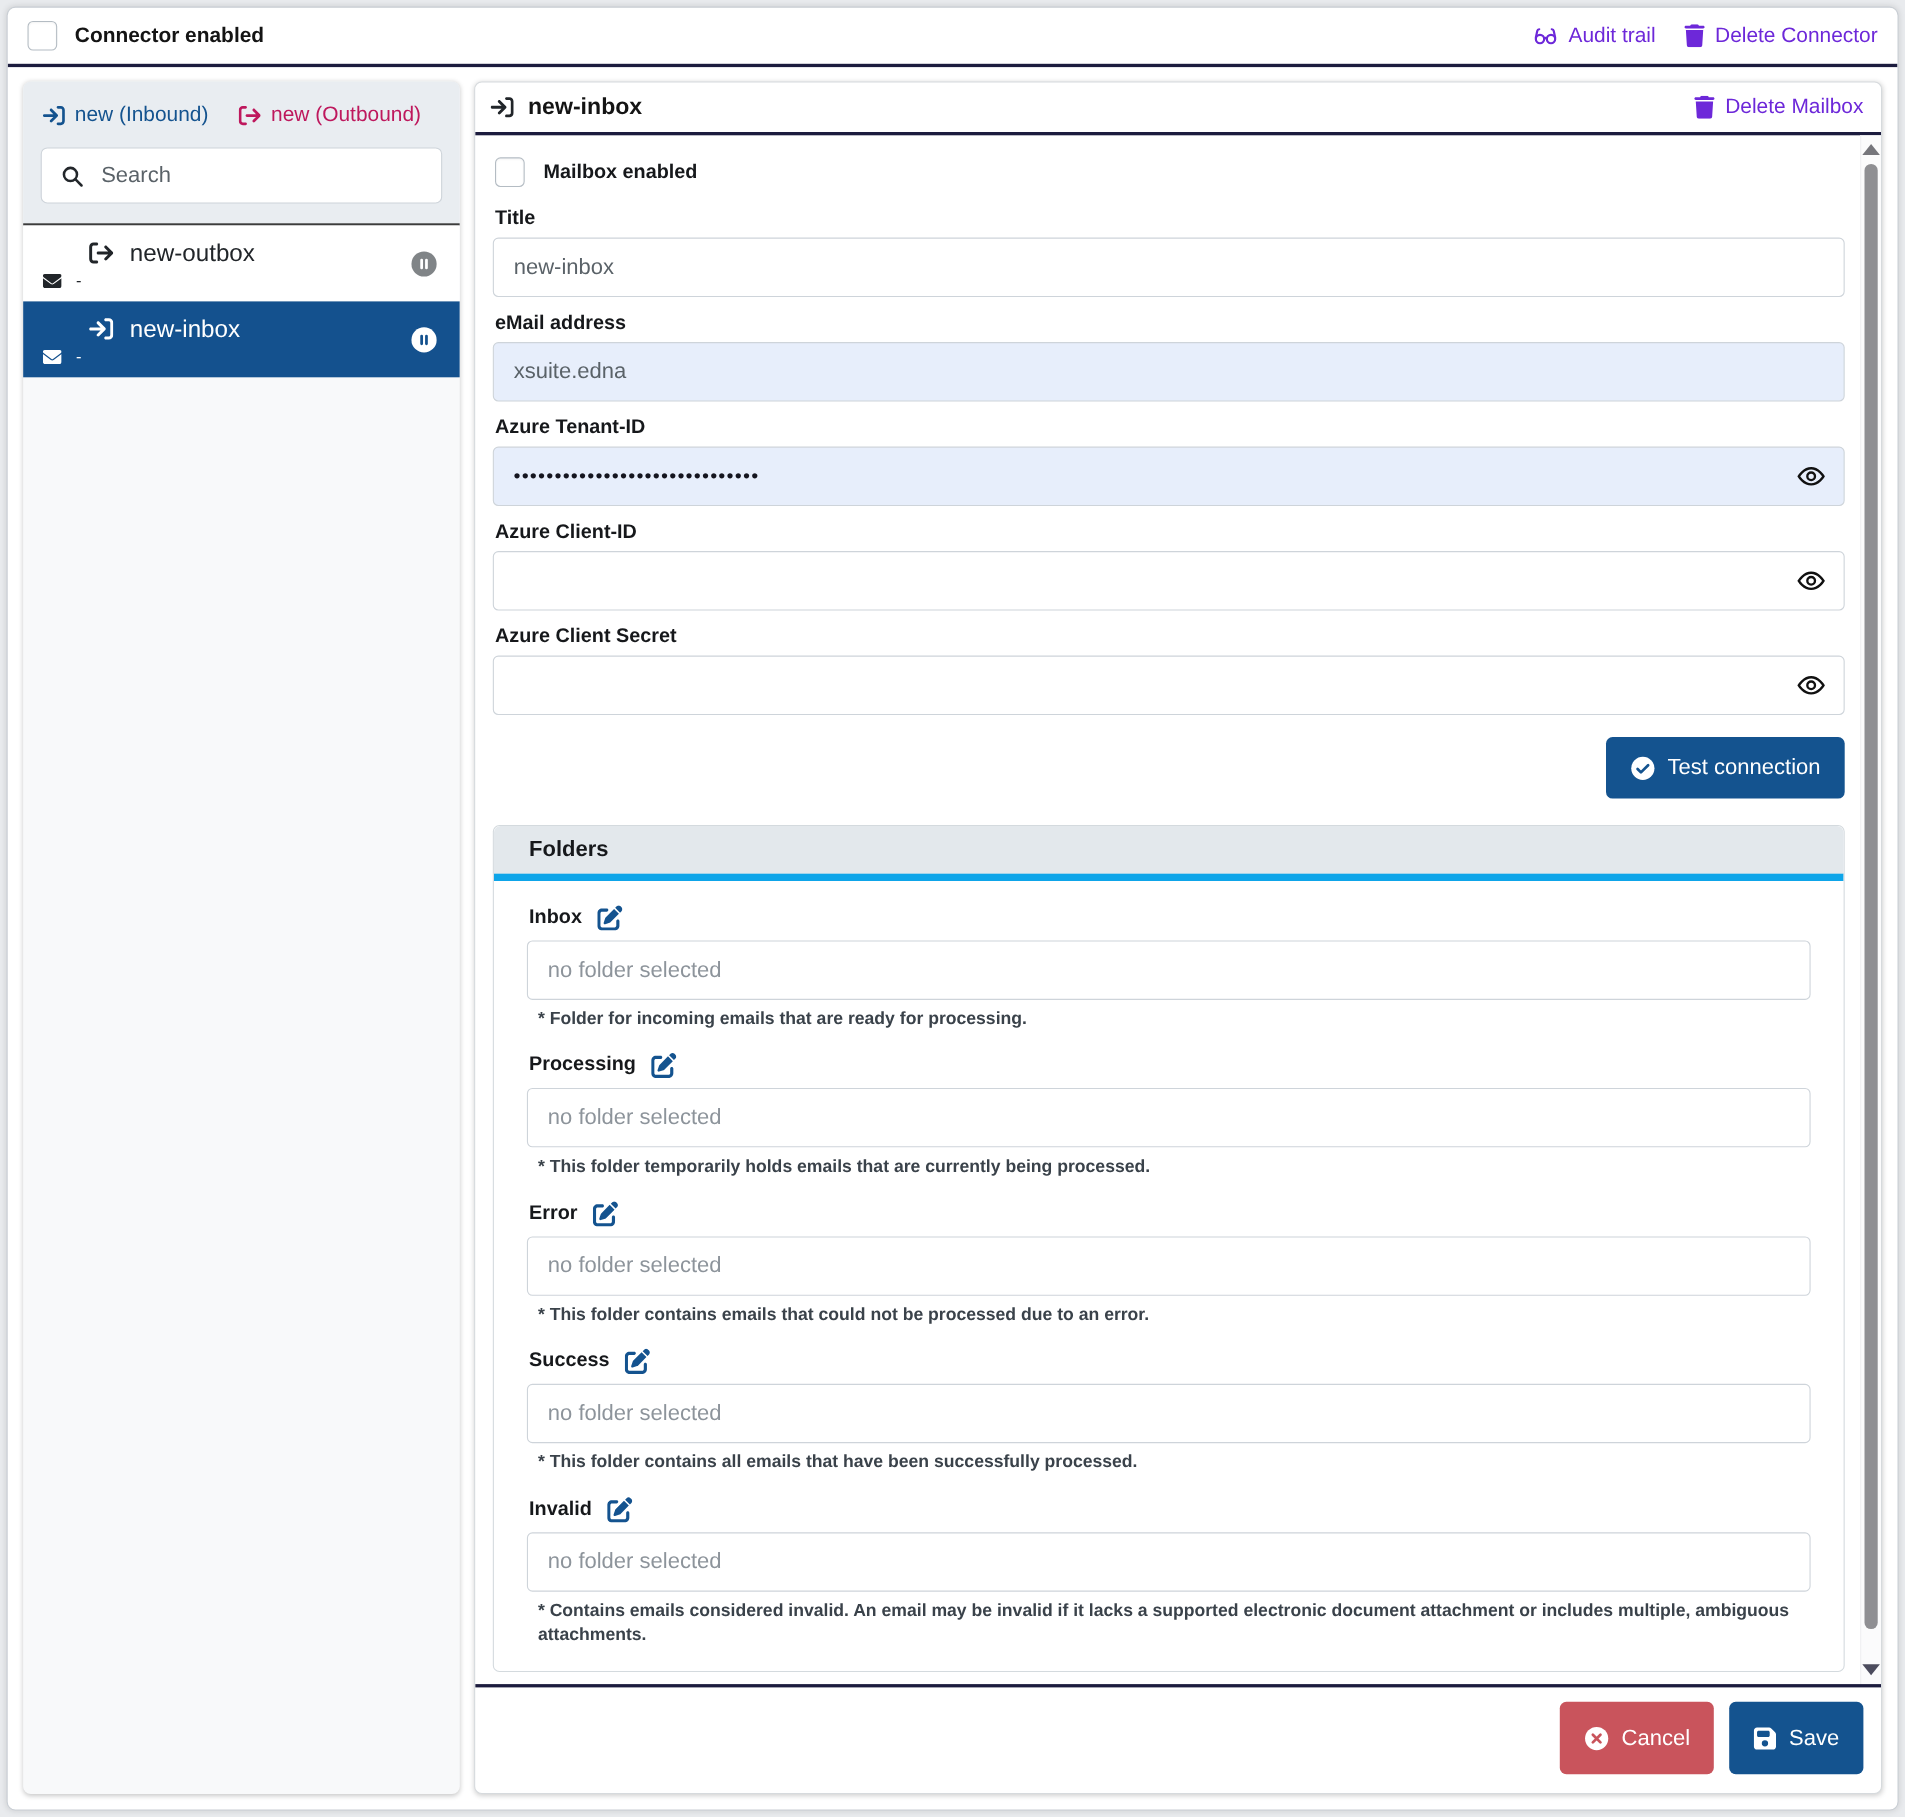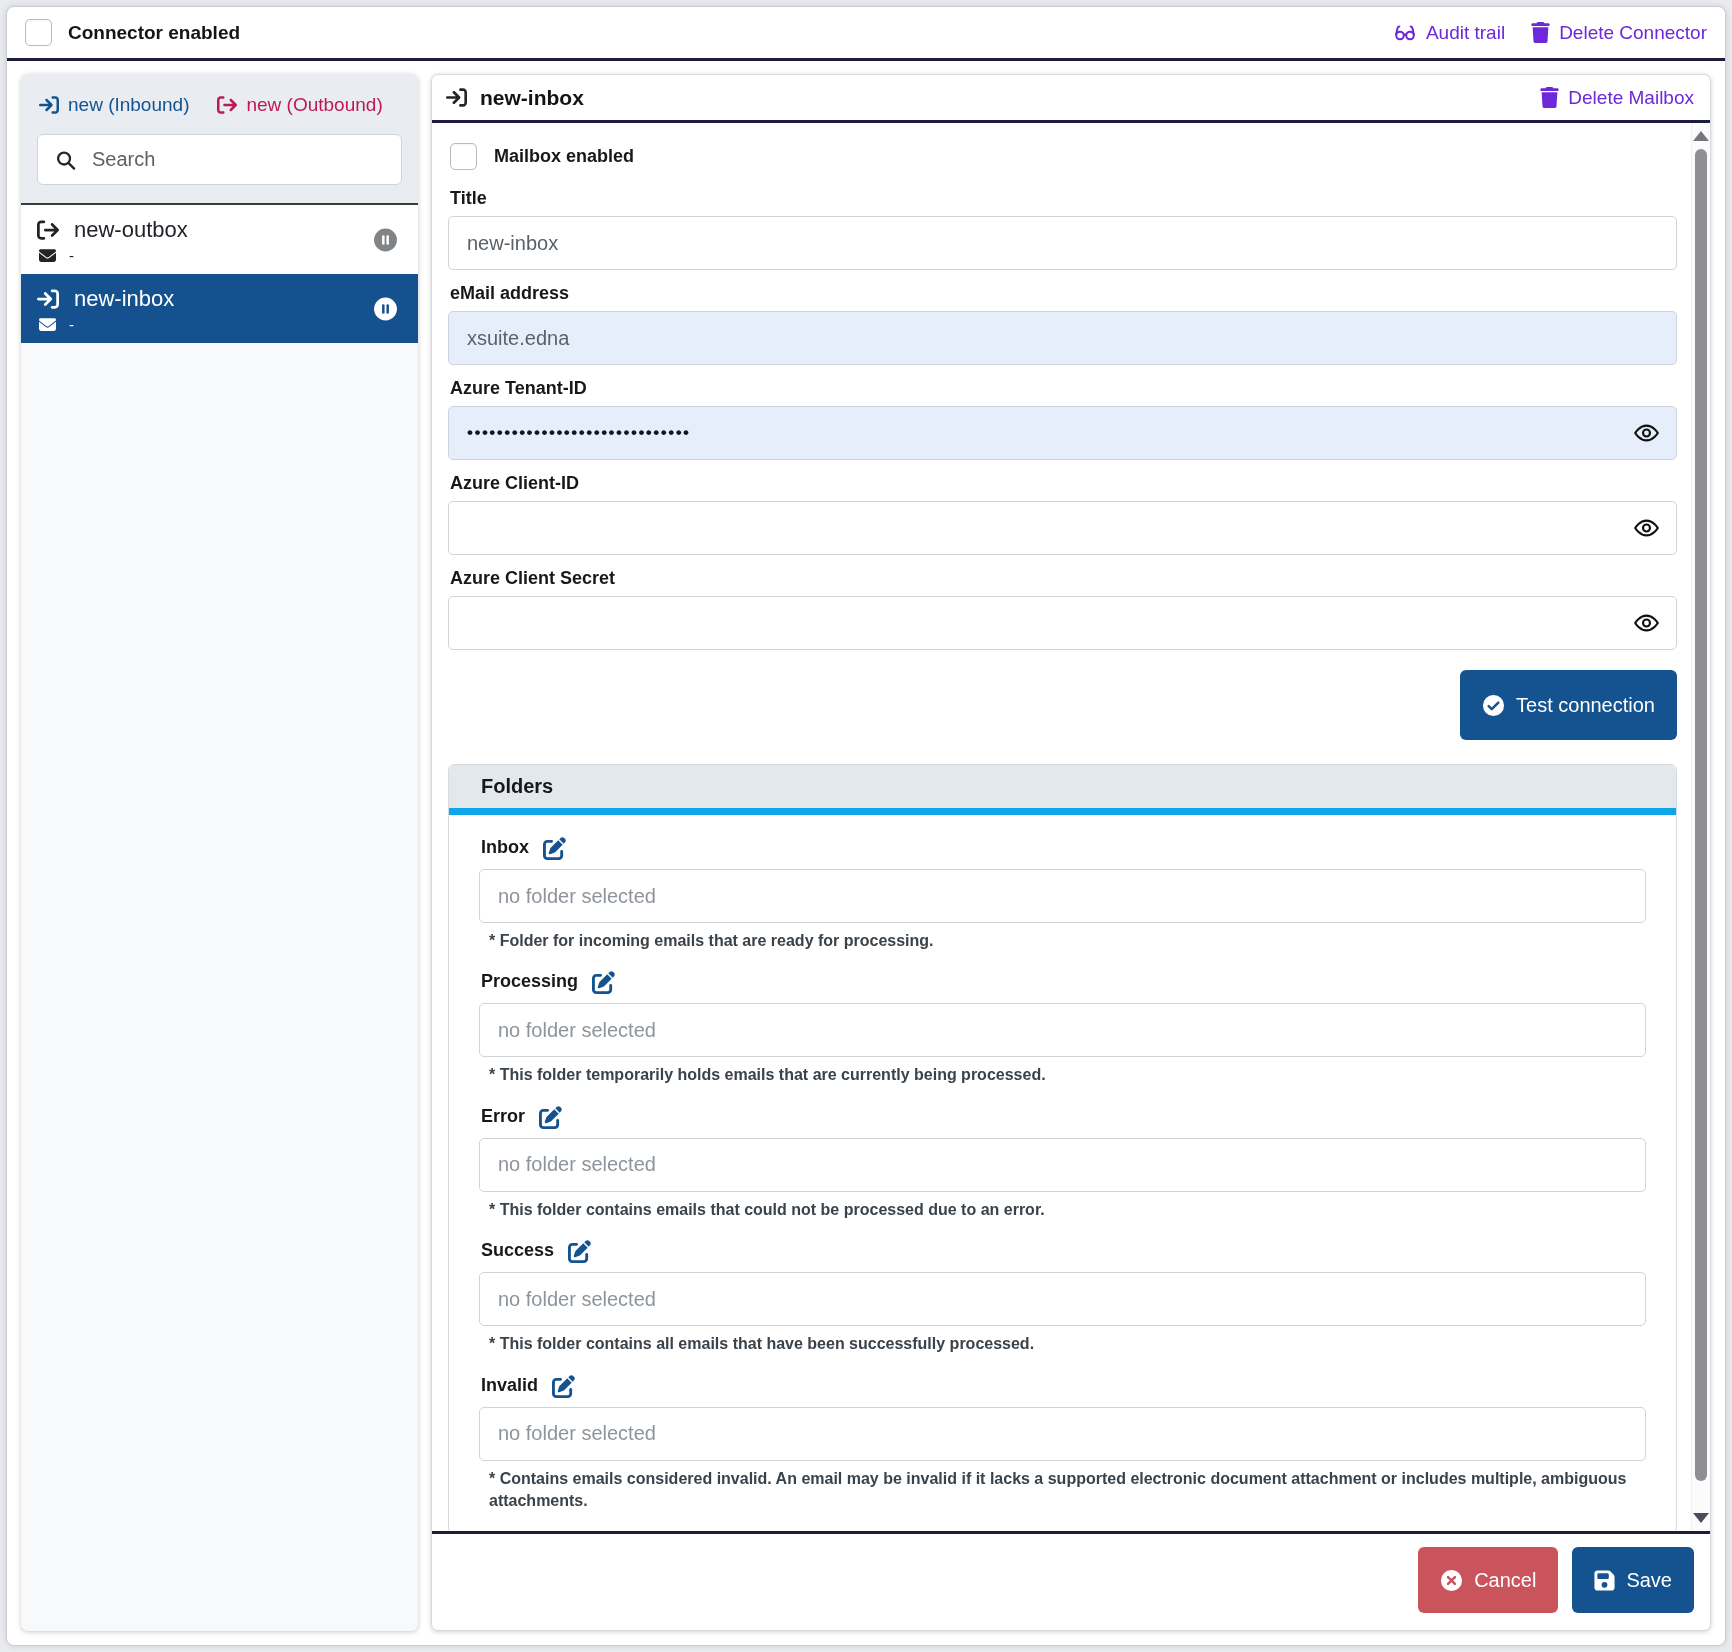--- a/index.html
+++ b/index.html
@@ -58,21 +58,21 @@
     width: 100%; height: 51px;
     border: 1px solid #ced4da; border-radius: 6px;
     padding: 0 16px 0 54px; font-size: 20px; color: #495057;
     background: #fff; font-family: inherit; outline: none;
   }
   .search-box input::placeholder { color: #5a6268; }
   .search-icon { position: absolute; left: 17px; top: 50%; transform: translateY(-50%); color: #23272b; }
   .sidebar-list { flex: 1; }
   .list-item { position: relative; padding: 12px 56px 10px 16px; background: #fff; cursor: pointer; }
   .list-item.selected { background: #14518e; color: #fff; }
-  .li-title-row { display: flex; align-items: center; gap: 15px; font-size: 22px; color: #212529; }
+  .li-title-row { display: flex; align-items: center; gap: 15px; font-size: 22px; color: #212529; margin-left: 44px; }
   .list-item.selected .li-title-row { color: #fff; }
   .li-sub { display: flex; align-items: center; gap: 13px; margin-top: 4px; font-size: 15px; color: #212529; padding-left: 2px; }
   .list-item.selected .li-sub { color: #fff; }
   .pause-btn { position: absolute; right: 20px; top: 50%; transform: translateY(-50%); width: 25px; height: 25px; cursor: pointer; }
   
   .panel {
     flex: 1; min-width: 0;
     background: #fff; border: 1px solid #d6dadd; border-radius: 7px;
     box-shadow: 0 1px 5px rgba(0,0,0,.18);
     display: flex; flex-direction: column; overflow: hidden;
@@ -104,21 +104,21 @@
     background: #fff; font-family: inherit; outline: none;
   }
   .text-input::placeholder { color: #8d949b; }
   .text-input.highlight { background: #e7eefb; }
   .text-input.pw { font-size: 17px; letter-spacing: 1.5px; color: #15151f; font-weight: bold; }
   .input-wrap { position: relative; }
   .eye-btn { position: absolute; right: 17px; top: 50%; transform: translateY(-50%); width: 27px; height: 27px; color: #111; cursor: pointer; }
   .btn {
     display: inline-flex; align-items: center; gap: 11px;
     border: none; border-radius: 6px;
-    font-size: 20px; color: #fff; padding: 0 22px; height: 70px;
+    font-size: 20px; color: #fff; padding: 0 22px; height: 56px;
     font-family: inherit; cursor: pointer;
   }
   .btn.primary { background: #14538f; }
   .btn.danger { background: #c9545c; }
   .btn-row { display: flex; justify-content: flex-end; margin: 20px 0 24px; }
   
   .folders { border: 1px solid #d4dade; border-radius: 6px; margin-bottom: 10px; }
   .folders-header {
     background: #e3e8ec; padding: 10px 16px 10px 32px;
     font-size: 20px; font-weight: bold;

